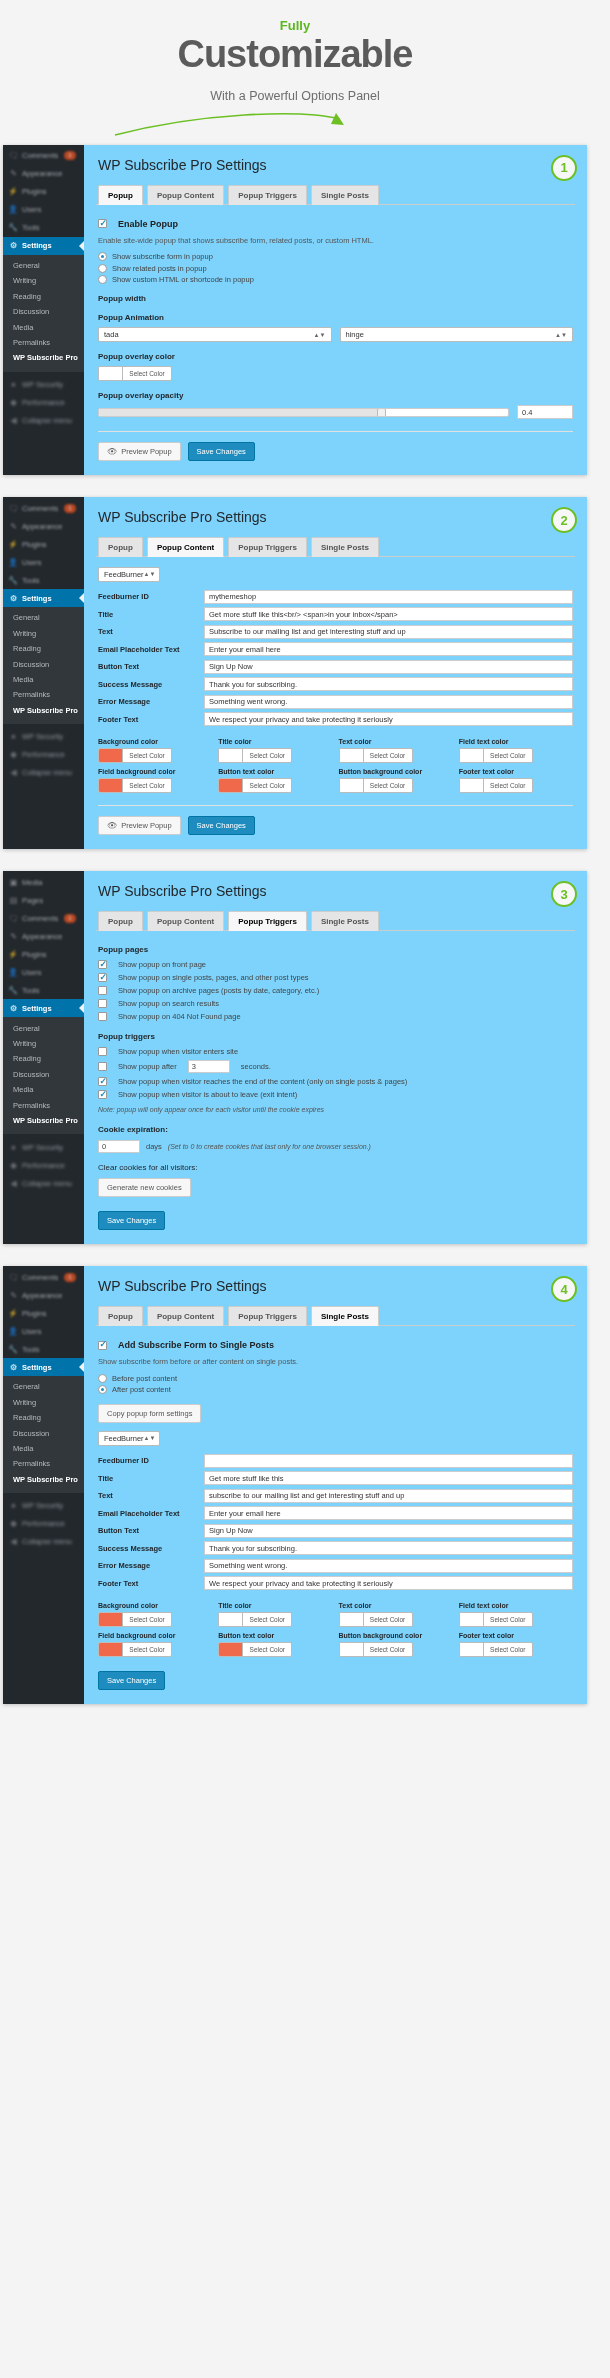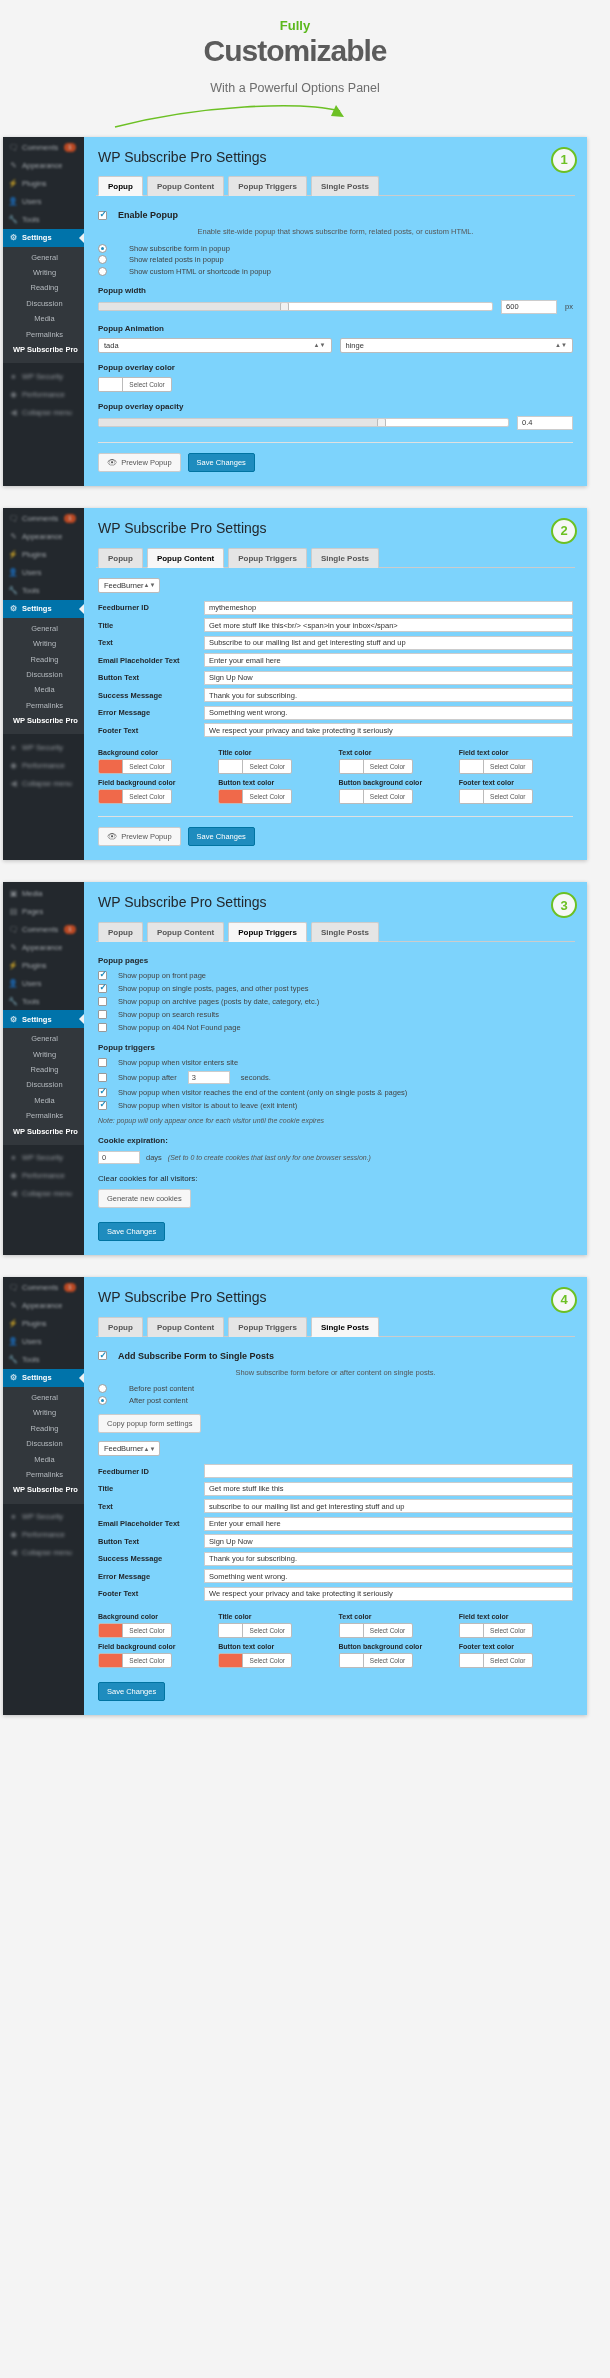--- a/index.html
+++ b/index.html
@@ -13,21 +13,21 @@
   }
   .page { width:590px; position:relative; padding-bottom:40px; }
 
   
   .hero { text-align:center; padding-top:18px; }
   .hero-eyebrow {
     color:#5bb81c; font-size:13px; font-weight:700; letter-spacing:0;
     margin:0 0 2px 0;
   }
   .hero-title {
-    font-size:30px; font-weight:700; color:#5b5b5b; margin:0;
+    font-size:38px; font-weight:700; color:#5b5b5b; margin:0;
     letter-spacing:-1px; line-height:1.05;
   }
   .hero-sub {
     font-size:12.5px; color:#6d6d6d; margin:14px 0 0 0; font-weight:400;
   }
   .arrow-wrap { position:relative; height:34px; margin-top:2px; }
   .arrow-wrap svg { position:absolute; left:0; top:0; }
 
   
   .shot {
@@ -76,21 +76,21 @@
     transform:translateY(-50%);
     border-top:6px solid transparent; border-bottom:6px solid transparent;
     border-right:6px solid #f1f1f1;
   }
   .bubble {
     background:#d54e21; color:#fff; border-radius:8px;
     font-size:6px; padding:0 4px; line-height:9px; height:9px;
     margin-left:2px;
   }
   .wpsub {
-    background:#32373c; padding:3px 2px 6px 0;text-align:center;
+    background:#32373c; padding:3px 2px 6px 0;
   }
   .wpsub .s {
     padding:3.2px 6px 3.2px 10px; color:#b4b9be; font-size:7.5px;
     white-space:nowrap;
   }
   .wpsub .s.cur { color:#fff; font-weight:700; }
   .wpfoot { padding-top:4px; }
 
   
   .wpmain {
@@ -115,23 +115,23 @@
   .chkline { display:flex; align-items:center; gap:11px; margin:4px 0; }
   .cbox {
     width:9px; height:9px; flex:0 0 9px; border:1px solid #999;
     background:#fff; border-radius:1px; position:relative;
   }
   .cbox.on::after {
     content:"✓"; position:absolute; left:0.5px; top:-2.5px;
     font-size:9px; color:#1e8cbe; font-weight:700;
   }
   .strong { font-weight:700; color:#222; font-size:9px; }
-  .desc { color:#555; font-size:7.5px; margin:7px 0 6px 0; line-height:1.4;text-align:center; }
-
-  .radline { display:flex; align-items:center; gap:22px; margin:2.5px 0; }
+  .desc { color:#555; font-size:7.5px; margin:7px 0 6px 0; line-height:1.4; }
+
+  .radline { display:flex; align-items:center; gap:5px; margin:2.5px 0; }
   .rad {
     width:9px; height:9px; flex:0 0 9px; border:1px solid #999;
     background:#fff; border-radius:50%; position:relative;
   }
   .rad.on::after {
     content:""; position:absolute; left:2px; top:2px;
     width:3px; height:3px; border-radius:50%; background:#1e8cbe;
   }
   .rtext { font-size:7.5px; color:#444; }
 
@@ -289,28 +289,20 @@
         <div class="radline">
           <span class="rad"></span>
           <span class="rtext">Show related posts in popup</span>
         </div>
         <div class="radline">
           <span class="rad"></span>
           <span class="rtext">Show custom HTML or shortcode in popup</span>
         </div>
 
         <div class="flabel">Popup width</div>
-        <div class="sliderrow">
-          <div class="slider">
-            <div class="fill" style="width:48%"></div>
-            <div class="knob" style="left:46%"></div>
-          </div>
-          <div class="numbox">600</div>
-          <span class="unit">px</span>
-        </div>
 
         <div class="flabel">Popup Animation</div>
         <div class="selrow">
           <div class="sel">
             <span>tada</span>
             <span class="car">▲▼</span>
           </div>
           <div class="sel">
             <span>hinge</span>
             <span class="car">▲▼</span>

